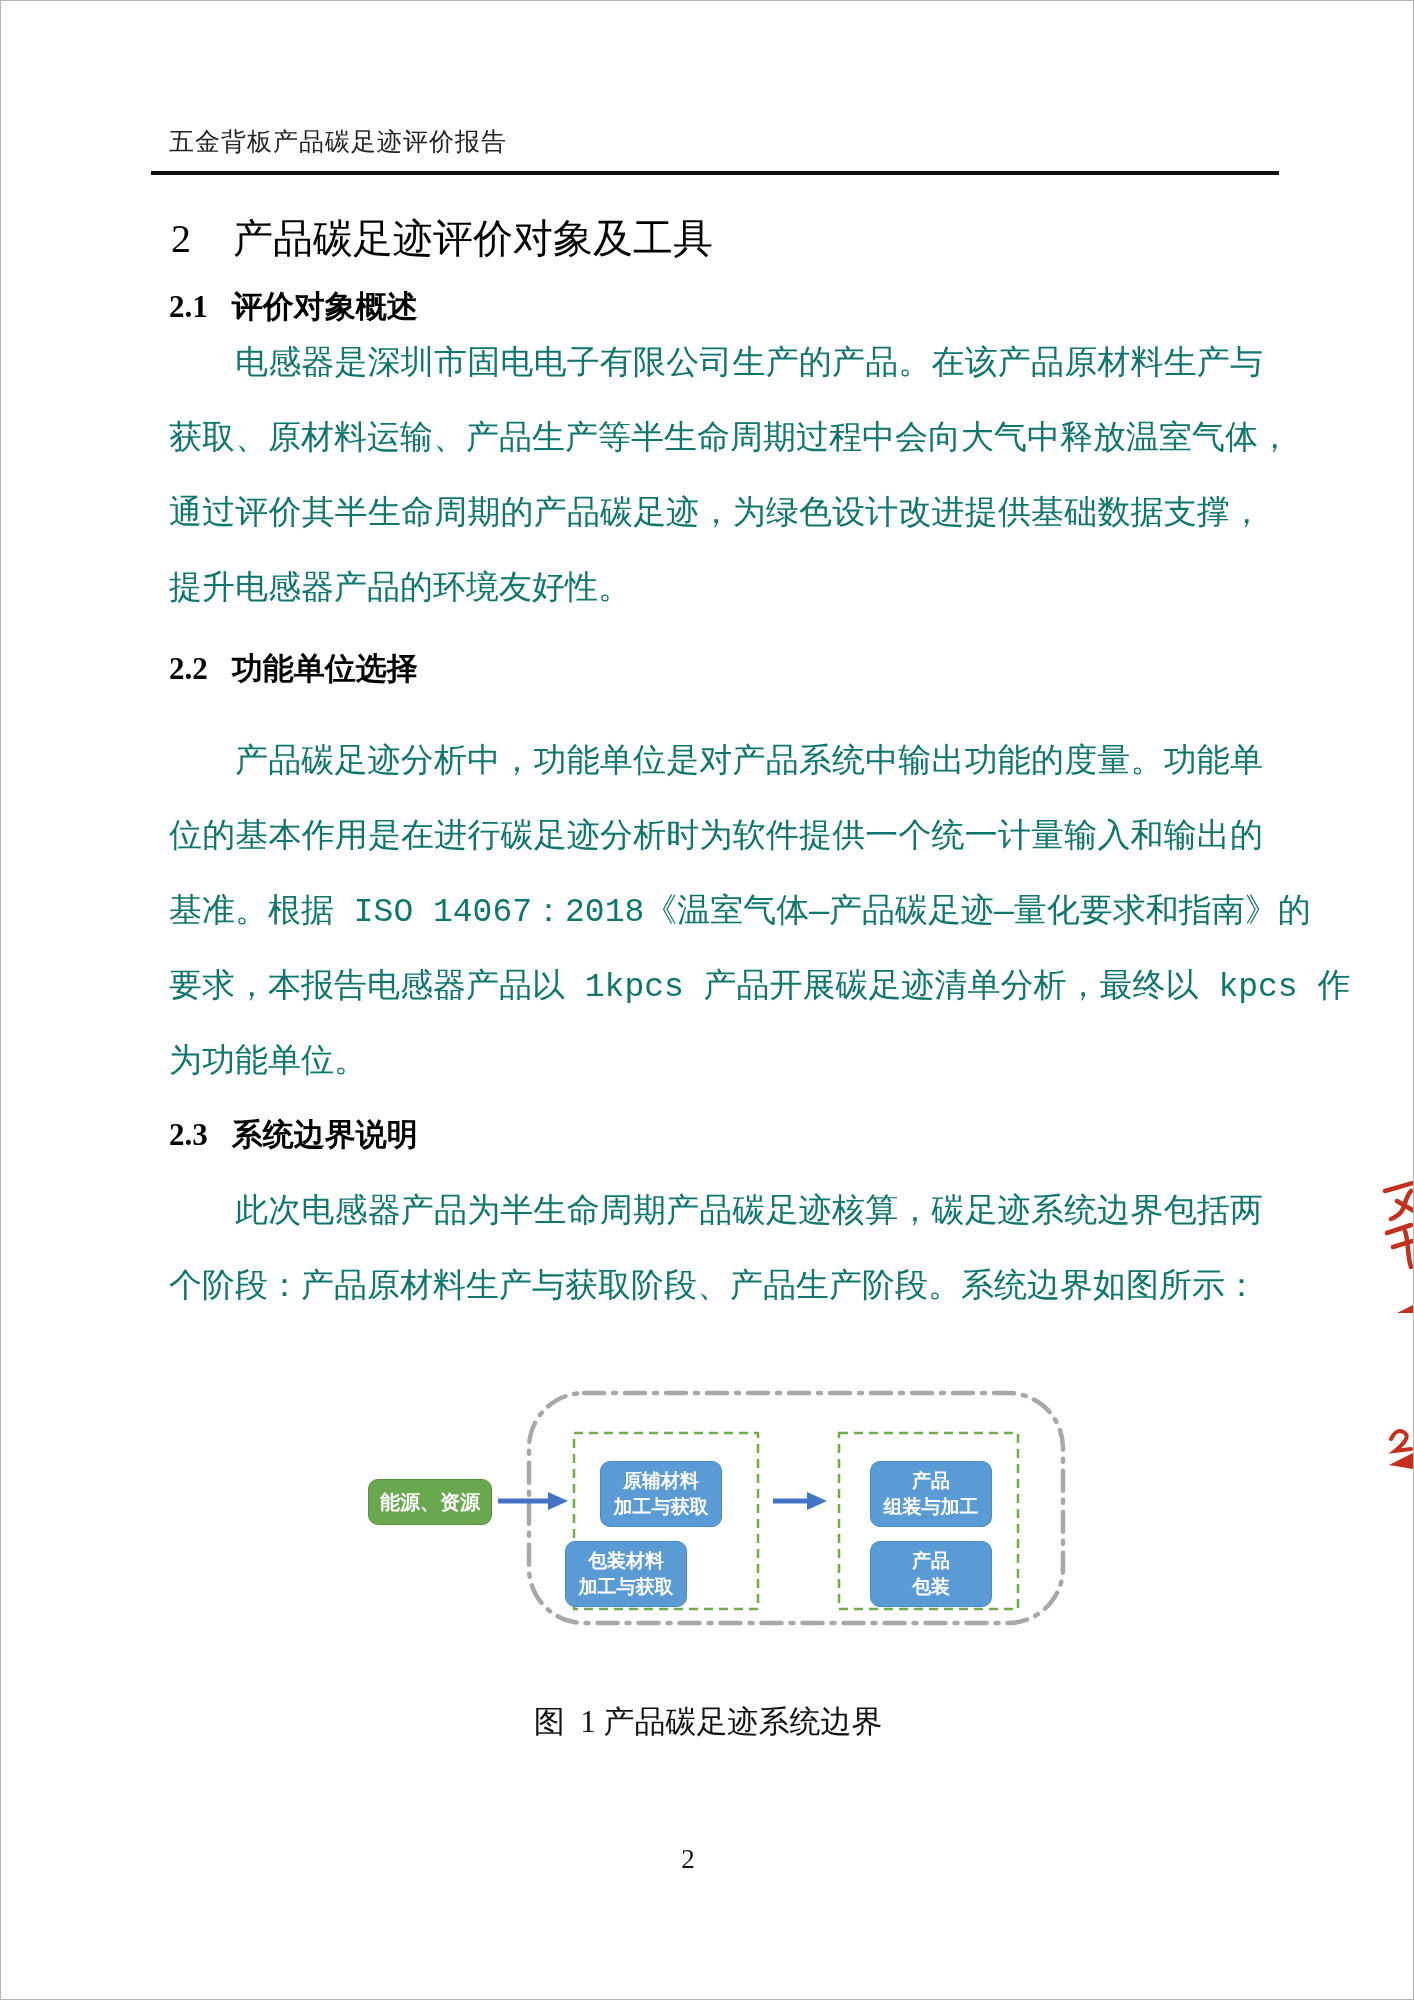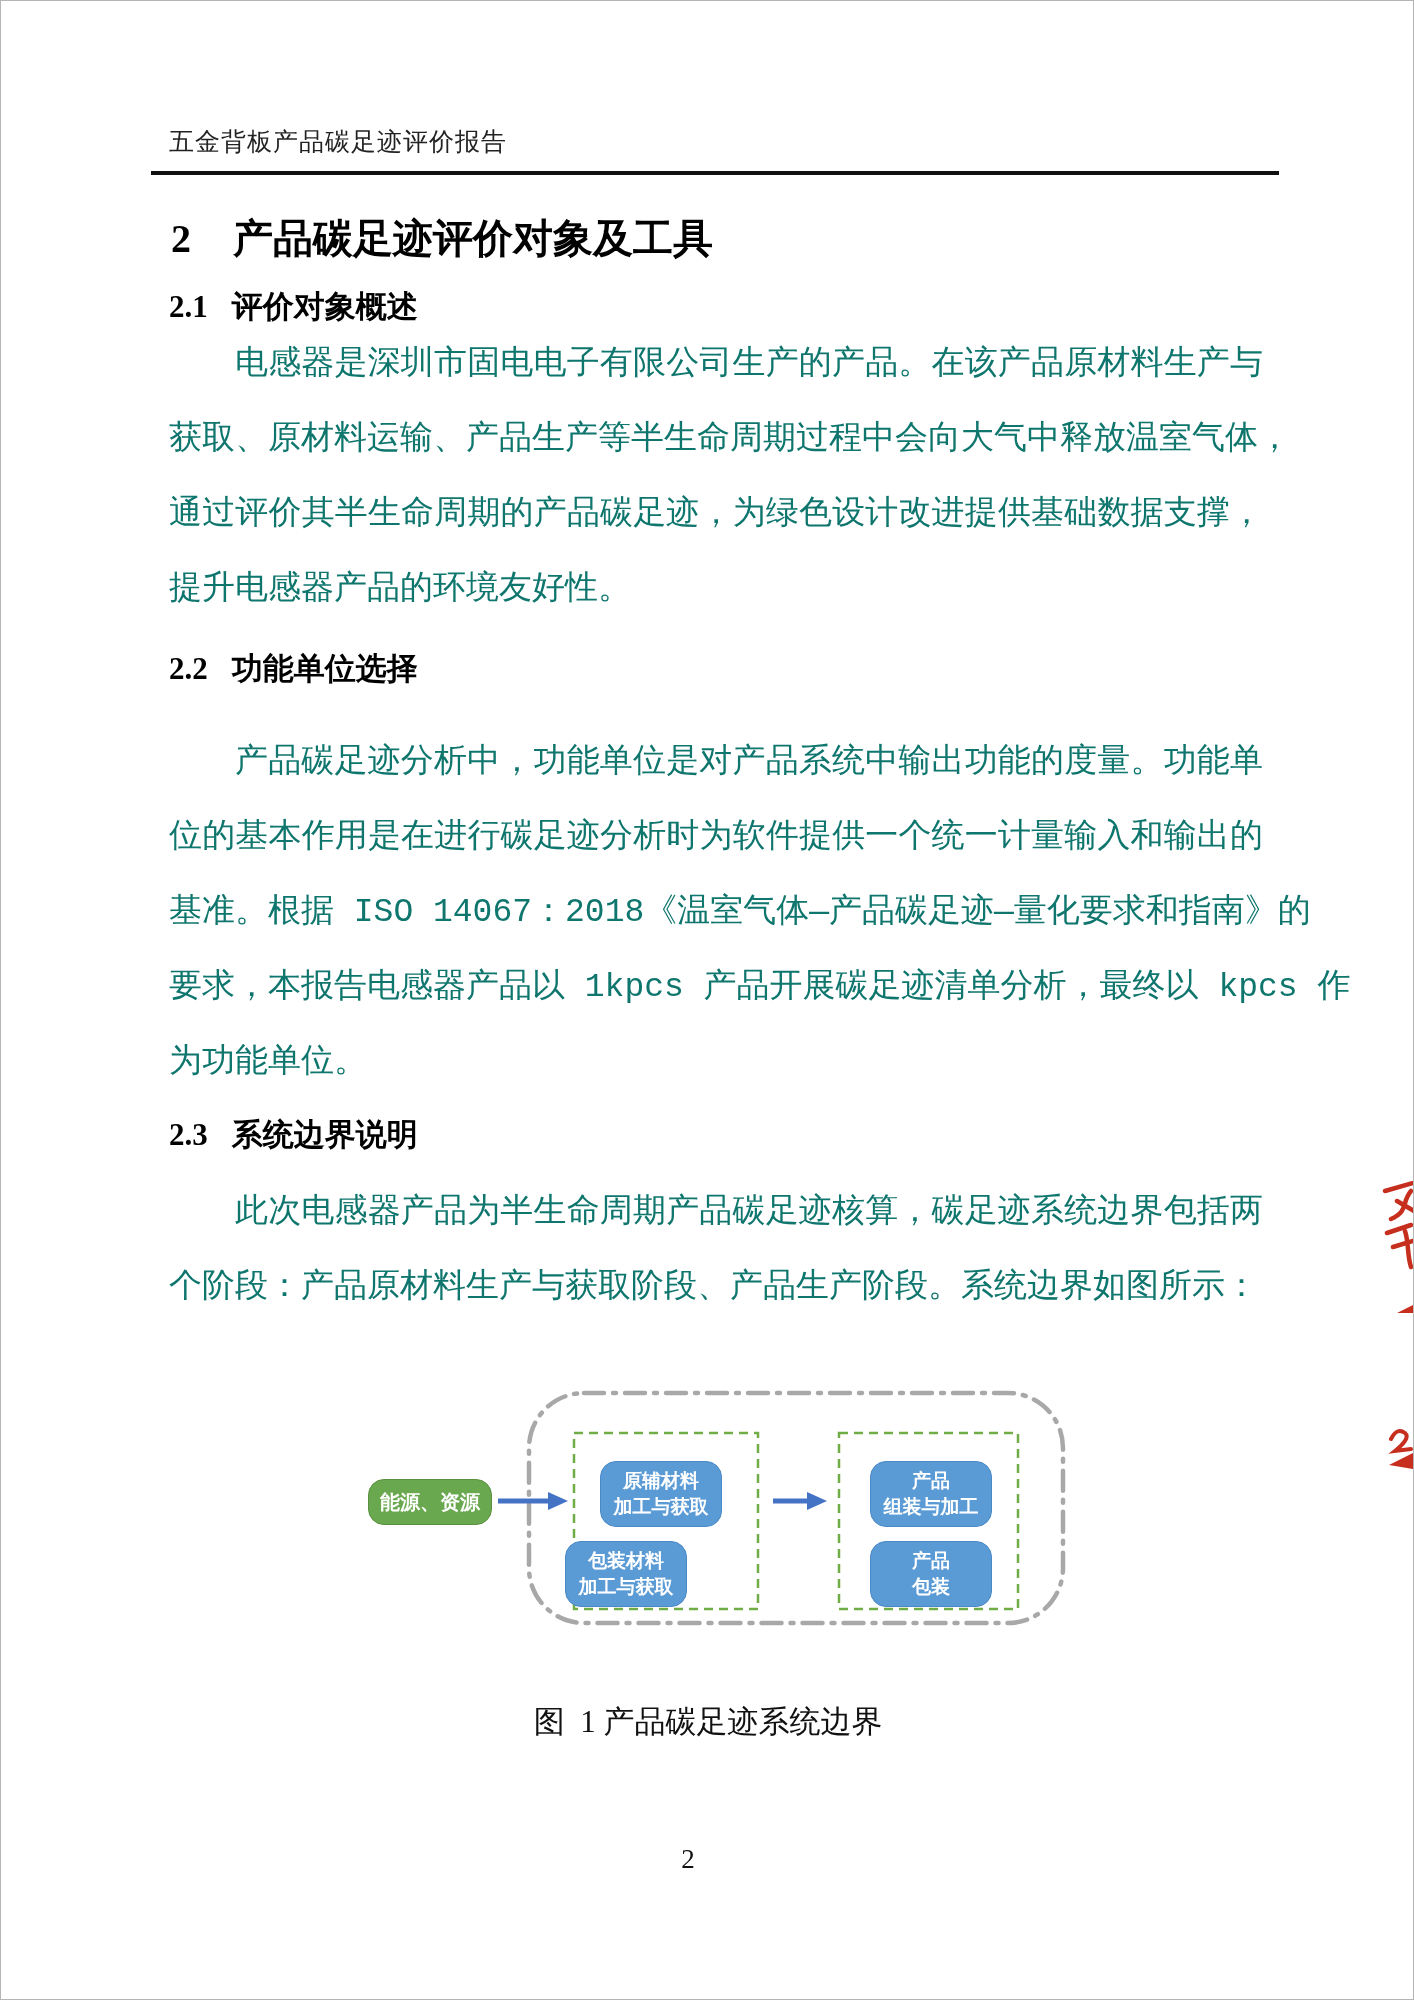--- a/index.html
+++ b/index.html
@@ -20,21 +20,21 @@
     font-size:25px;letter-spacing:1px;color:#222;
   }
   .header-rule{
     position:absolute;left:150px;top:170px;width:1128px;height:4px;
     background:#111;
   }
   
   .h1{
     position:absolute;left:170px;top:213px;
     font-family:"Liberation Sans","DejaVu Sans",sans-serif;
-    font-weight:bold;font-size:40px;line-height:1.2;color:#000;
+    font-weight:normal;font-size:40px;line-height:1.2;color:#000;
   }
   .h1 .num{margin-right:42px;font-family:"Liberation Serif","DejaVu Serif",serif;}
   .h2{
     position:absolute;left:168px;
     font-family:"Liberation Sans","DejaVu Sans",sans-serif;
     font-weight:bold;font-size:31px;line-height:1.15;color:#000;
   }
   .h2 .num{margin-right:24px;font-family:"Liberation Serif","DejaVu Serif",serif;}
   .h2.s21{top:288px;}
   .h2.s22{top:650px;}
@@ -51,21 +51,21 @@
     height:75px;line-height:75px;
     text-align:justify;text-align-last:justify;
     white-space:nowrap;
   }
   .bline.first{text-indent:66px;}
   .bline.last{text-align-last:left;}
   
   .figure{position:absolute;left:0;top:1370px;width:1414px;height:280px;}
   .figure svg{position:absolute;left:0;top:0;}
   .fig-box{
-    position:absolute;border-radius:16px;
+    position:absolute;border-radius:10px;
     display:flex;align-items:center;justify-content:center;text-align:center;
     font-family:"Liberation Sans","DejaVu Sans",sans-serif;
     font-weight:bold;color:#ffffff;white-space:pre-line;
   }
   .energy-box{
     left:367px;top:108px;width:122px;height:44px;
     background:#6aa84f;border:1px solid #5a9140;font-size:20px;
   }
   .proc-box{
     width:120px;height:64px;background:#5b9bd5;border:1px solid #4a89c7;

